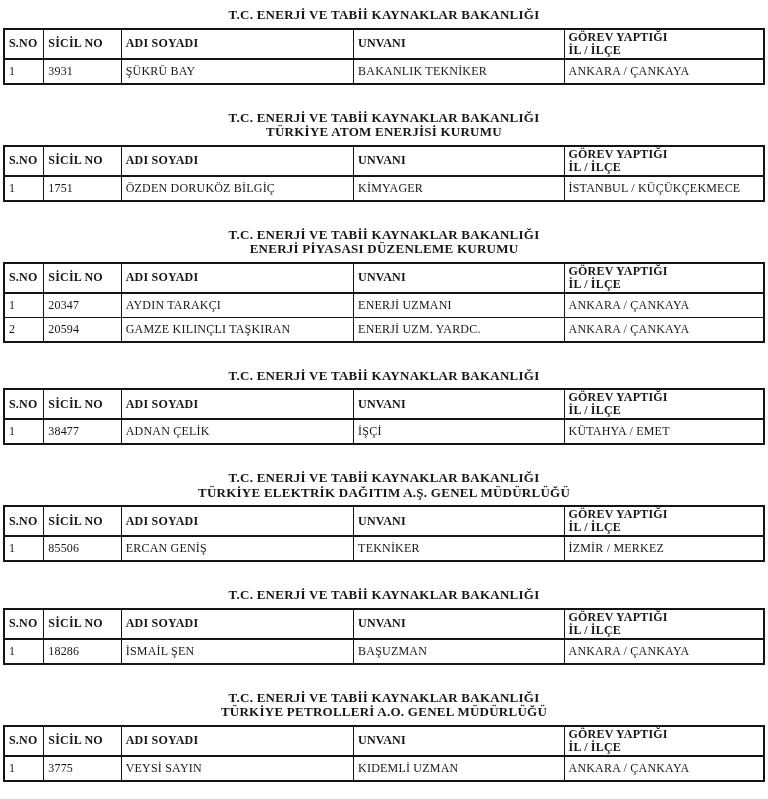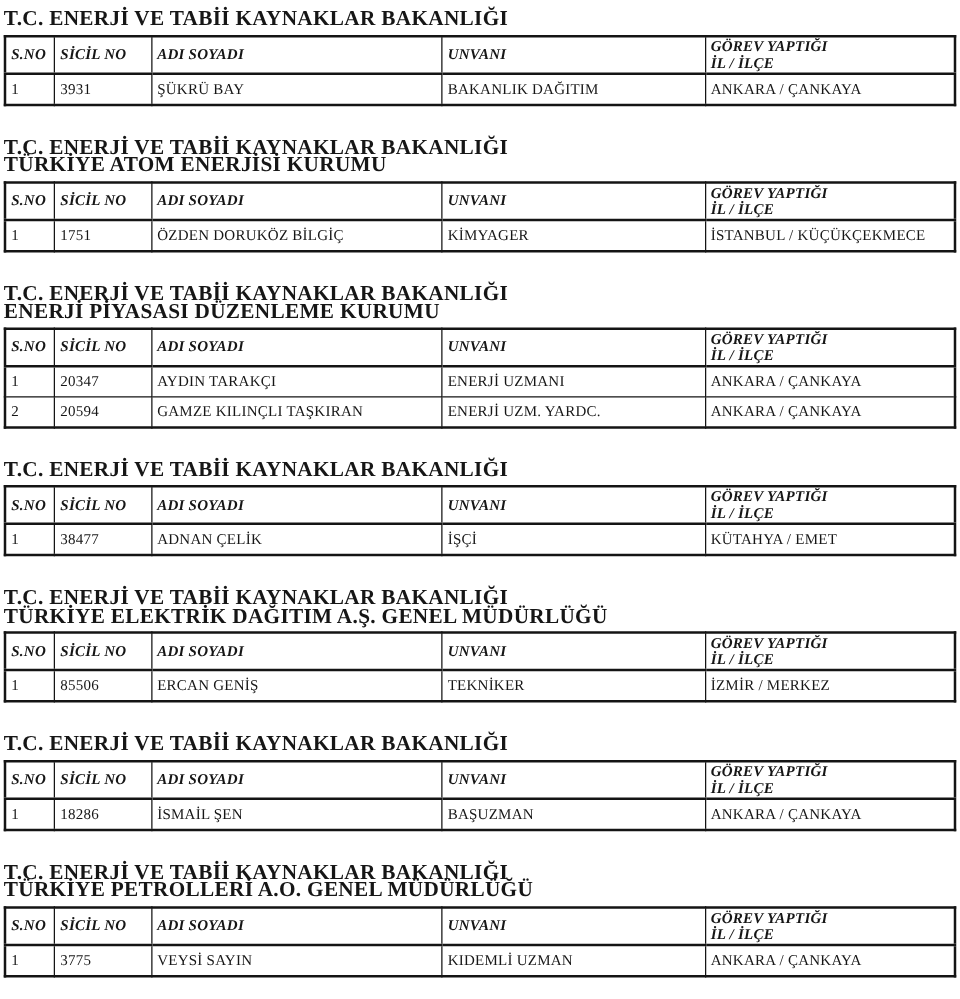--- a/index.html
+++ b/index.html
@@ -16,22 +16,23 @@
     -webkit-font-smoothing: antialiased;
   }
   .page {
     box-sizing: border-box;
     padding: 8px 3px 4px 3px;
   }
   .section + .section {
     margin-top: 26px;
   }
   .section-title {
+    text-align: center;
     font-weight: 700;
-    font-size: 17px;
+    font-size: 13px;
     line-height: 14.5px;
     letter-spacing: 0.25px;
   }
   table {
     width: 762px;
     table-layout: fixed;
     border-collapse: collapse;
     margin-top: 5px;
     border: 2.5px solid #141414;
   }
@@ -41,21 +42,20 @@
     overflow: hidden;
     white-space: nowrap;
   }
   th {
     font-weight: 700;
     font-size: 12px;
     padding: 1px 4px;
     vertical-align: middle;
     height: 27px;
     box-sizing: border-box;
-    font-style: italic;
   }
   th div {
     line-height: 13px;
     letter-spacing: 0.2px;
   }
   thead th {
     border-bottom: 2px solid #141414;
   }
   td {
     font-size: 12px;
@@ -98,21 +98,21 @@
               <div>GÖREV YAPTIĞI</div>
               <div>İL / İLÇE</div>
             </th>
           </tr>
       </thead>
       <tbody>
           <tr>
             <td class="c0">1</td>
             <td class="c1">3931</td>
             <td class="c2">ŞÜKRÜ BAY</td>
-            <td class="c3">BAKANLIK DAĞITIM</td>
+            <td class="c3">BAKANLIK TEKNİKER</td>
             <td class="c4">ANKARA / ÇANKAYA</td>
           </tr>
         </tbody>
     </table>
   </div>
 
   <div class="section">
     <div class="section-title">
         <div>T.C. ENERJİ VE TABİİ KAYNAKLAR BAKANLIĞI</div>
         <div>TÜRKİYE ATOM ENERJİSİ KURUMU</div>

